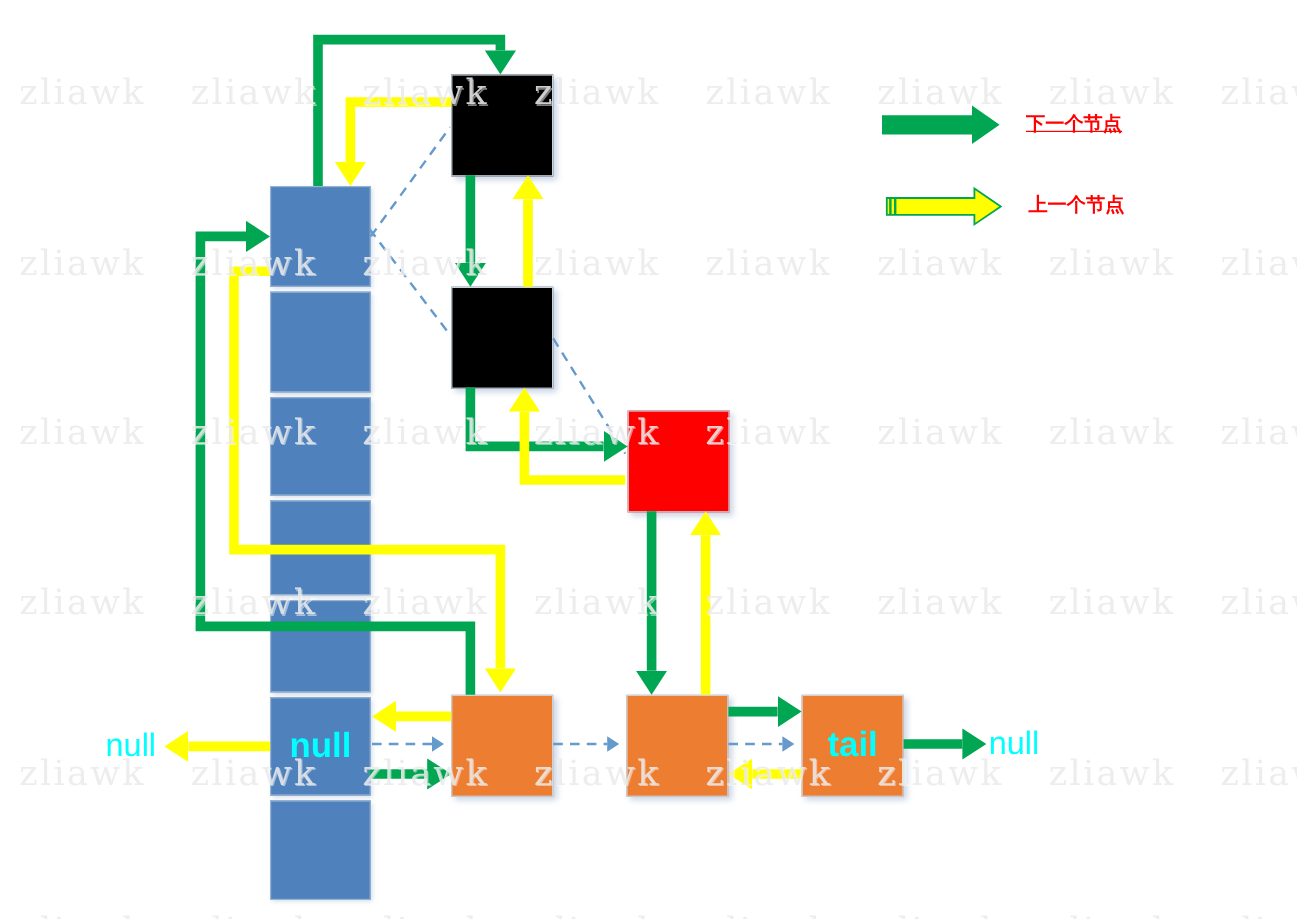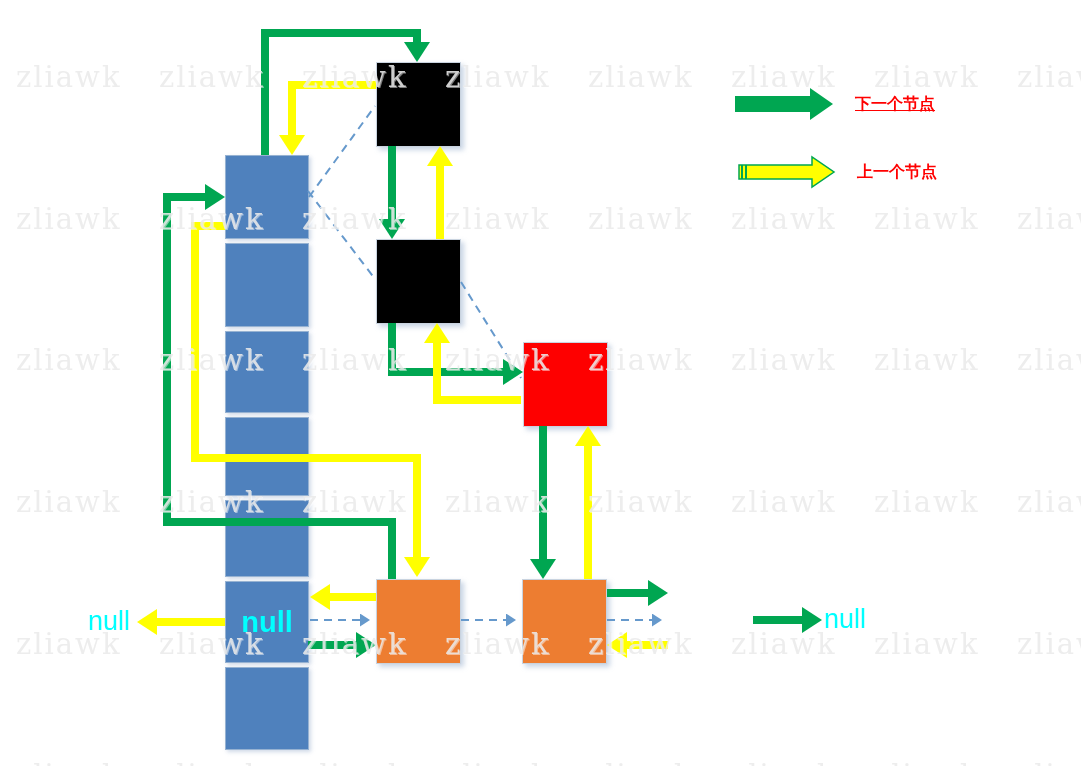--- a/index.html
+++ b/index.html
@@ -72,20 +72,23 @@
       <span class="cyan-bold">null</span>
     </div>
     <div class="array-cell" style="top:667px;height:83px;"></div>
   </div>
 
   <div class="node black" style="left:376px;top:62px;"></div>
   <div class="node black" style="left:376px;top:239px;"></div>
   <div class="node red" style="left:523px;top:342px;"></div>
   <div class="node orange" style="left:376px;top:579px;"></div>
   <div class="node orange" style="left:522px;top:579px;"></div>
+  <div class="node orange" style="left:668px;top:579px;">
+    <span class="cyan-bold">tail</span>
+  </div>
 
   <span class="null-label" style="left:88px;top:608px;">null</span>
   <span class="null-label" style="left:824px;top:606px;">null</span>
 
   <div class="legend-label" style="left:855px;top:96px;text-decoration:underline;">下一个节点</div>
   <div class="legend-label" style="left:857px;top:164px;">上一个节点</div>
 
   <svg class="arrows" width="1081" height="766">
     <defs>
       <marker id="mG" viewBox="0 0 10 13" refX="0" refY="6.5" markerUnits="userSpaceOnUse" markerWidth="20" markerHeight="26" orient="auto">

